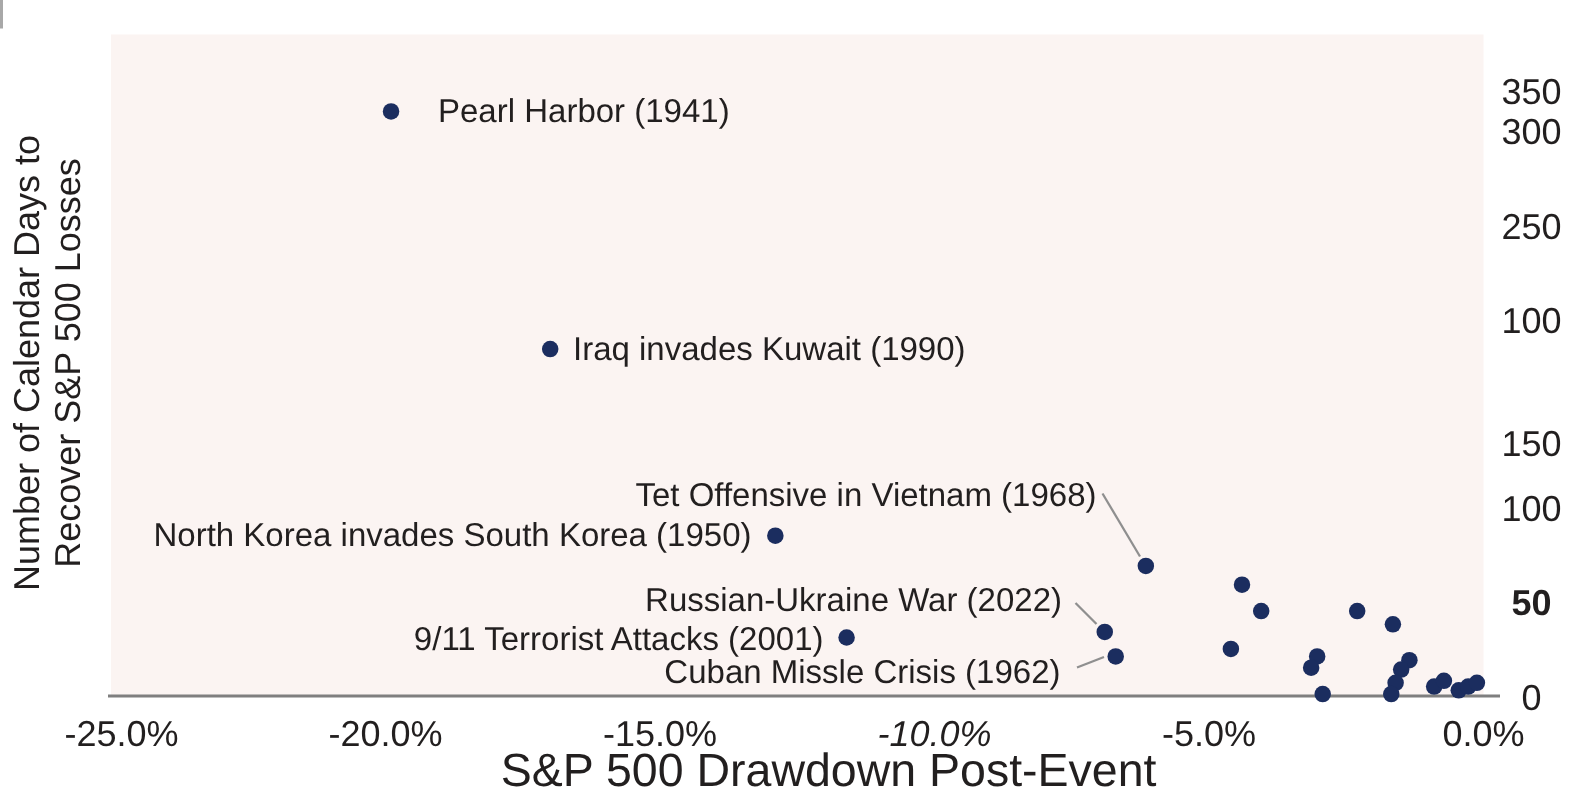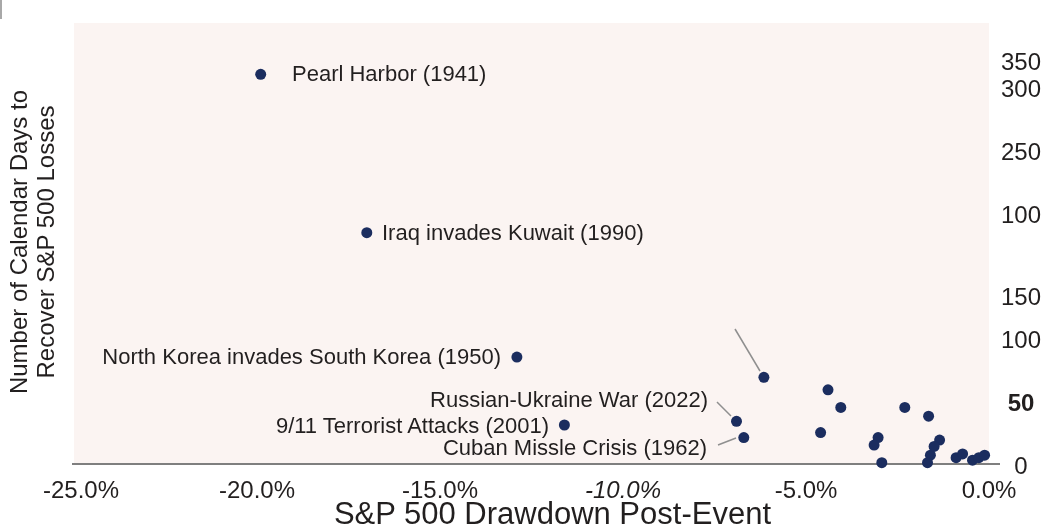--- a/index.html
+++ b/index.html
@@ -70,20 +70,21 @@
         <circle cx="956.1" cy="457.7" r="5.5" fill="#1b2d5f"></circle>
         <circle cx="962.6" cy="453.9" r="5.5" fill="#1b2d5f"></circle>
         <circle cx="972.5" cy="460.2" r="5.5" fill="#1b2d5f"></circle>
         <circle cx="978.8" cy="457.7" r="5.5" fill="#1b2d5f"></circle>
         <circle cx="984.6" cy="455.2" r="5.5" fill="#1b2d5f"></circle>
       </g>
   </svg>
 
   <div class="ann ann-pearl">Pearl Harbor (1941)</div>
   <div class="ann ann-iraq">Iraq invades Kuwait (1990)</div>
+  <div class="ann ann-tet">Tet Offensive in Vietnam (1968)</div>
   <div class="ann ann-nk">North Korea invades South Korea (1950)</div>
   <div class="ann ann-ru">Russian-Ukraine War (2022)</div>
   <div class="ann ann-911">9/11 Terrorist Attacks (2001)</div>
   <div class="ann ann-cuban">Cuban Missle Crisis (1962)</div>
 
   <div id="x-ticks">
       <div class="x-tick" style="left: 29px; text-align: right;">-25.0%</div>
       <div class="x-tick" style="left: 212px;">-20.0%</div>
       <div class="x-tick" style="left: 395px;">-15.0%</div>
       <div class="x-tick" style="left: 578px; font-style: italic;">-10.0%</div>

